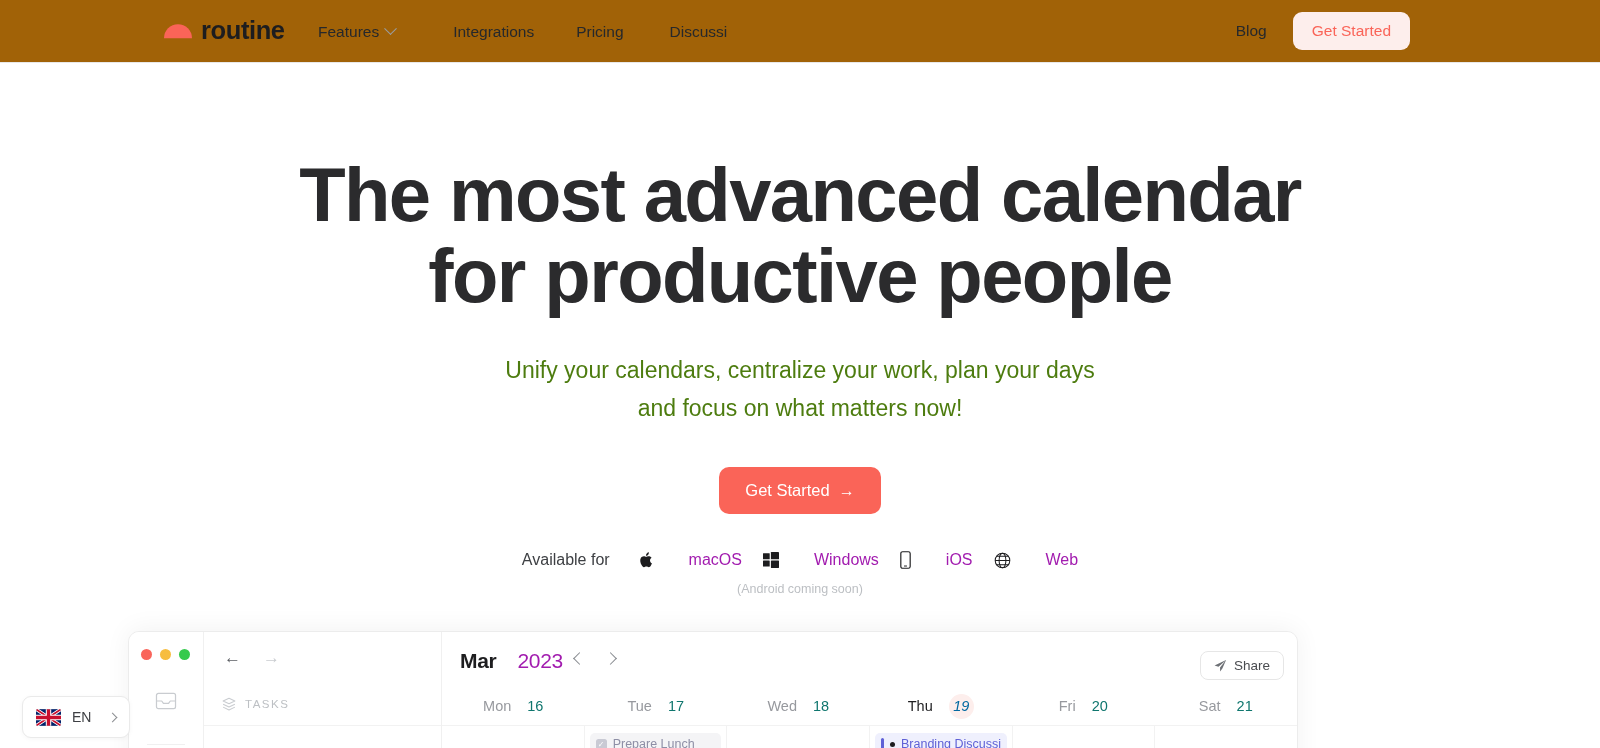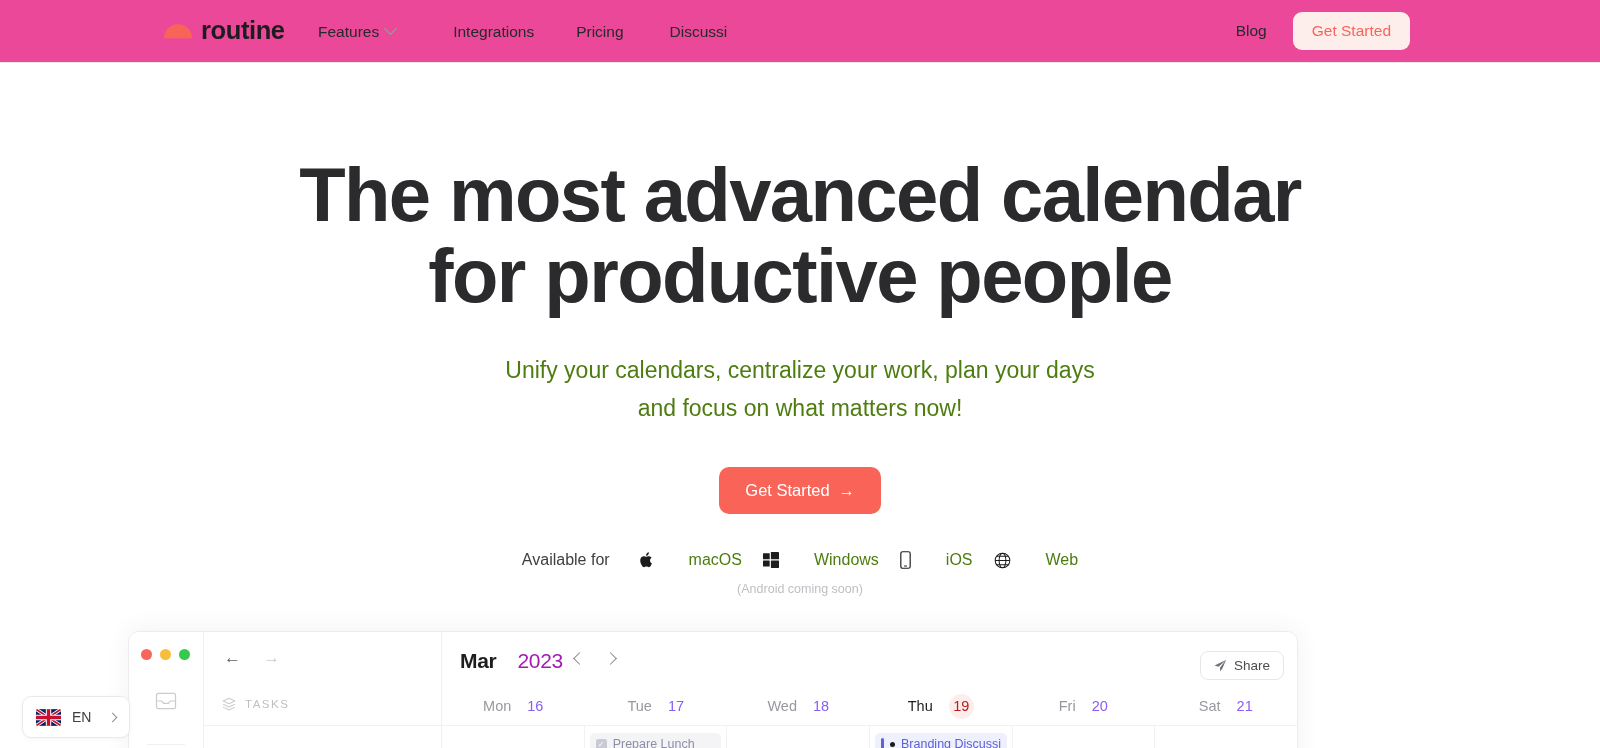--- a/index.html
+++ b/index.html
@@ -12,21 +12,21 @@
     font-family: "Liberation Sans", sans-serif;
     -webkit-font-smoothing: antialiased;
   }
   .page { position: relative; width: 1600px; height: 748px; background: #fff; }
 
   
   .navbar {
     position: absolute; top: 0; left: 0;
     width: 1600px; height: 63px;
     border-bottom: 1px solid #e8e8e8;
-    background: #ec4899;
+    background: #a16207;
     display: flex; align-items: center;
   }
   .nav-logo {
     position: absolute; left: 164px; top: 50%; transform: translateY(-50%);
     display: flex; align-items: center; gap: 9px;
     text-decoration: none;
   }
   .logo-mark {
     width: 28px; height: 14px;
     background: #fa6458;
@@ -92,21 +92,21 @@
 
   
   .platforms {
     margin-top: 37px;
     display: flex; align-items: center; justify-content: center; gap: 0;
     font-size: 16px; color: #3e4044;
   }
   .plat-label { color: #3e4044; margin-right: 29px; }
   .plat-item { display: inline-flex; align-items: center; gap: 7px; margin-right: 21px; }
   .plat-item:last-child { margin-right: 0; }
-  .plat-item span.lbl { color: #4d7c0f; padding-left: 28px; }
+  .plat-item span.lbl { color: #a21caf; padding-left: 28px; }
   .icn { display: inline-flex; align-items: center; justify-content: center; }
   .android-note {
     margin-top: 13px; font-size: 12.5px; color: #bcbfc3;
   }
 
   
   .app-window {
     position: absolute; left: 128px; top: 631px;
     width: 1170px; height: 160px;
     background: #fff;
@@ -172,25 +172,25 @@
   }
   .daybar {
     position: absolute; top: 55px; left: 0; width: 100%; height: 38px;
     display: flex;
   }
   .daycell {
     flex: 1; display: flex; align-items: center; justify-content: center; gap: 16px;
     font-size: 14.5px; color: #97999e; position: relative;
   }
   .daycell .dow { color: #97999e; }
-  .daycell .dnum { color: #8b5cf6; }
+  .daycell .dnum { color: #0f766e; }
   .daycell.today .dow { color: #1d1d1f; font-weight: 500; }
   .daycell.today .dnum {
-    color: #b91c1c; background: #fdeeec; border-radius: 50%;
-    width: 25px; height: 25px; display: inline-flex; align-items: center; justify-content: center;
+    color: #0369a1; background: #fdeeec; border-radius: 50%;
+    width: 25px; height: 25px; display: inline-flex; align-items: center; justify-content: center; font-style: italic;
   }
   .grid-sep { position: absolute; top: 93px; left: 0; width: 100%; height: 1px; background: #f2f2f2; }
   .cols { position: absolute; top: 94px; left: 0; width: 100%; height: 66px; display: flex; }
   .col { flex: 1; border-right: 1px solid #f2f2f2; position: relative; padding-top: 7px; }
   .col:last-child { border-right: none; }
   .chip {
     position: absolute; left: 5px; right: 5px; top: 7px;
     display: flex; align-items: center; gap: 6px;
     border-radius: 5px; padding: 4px 6px;
     font-size: 12.5px; white-space: nowrap; overflow: hidden;

